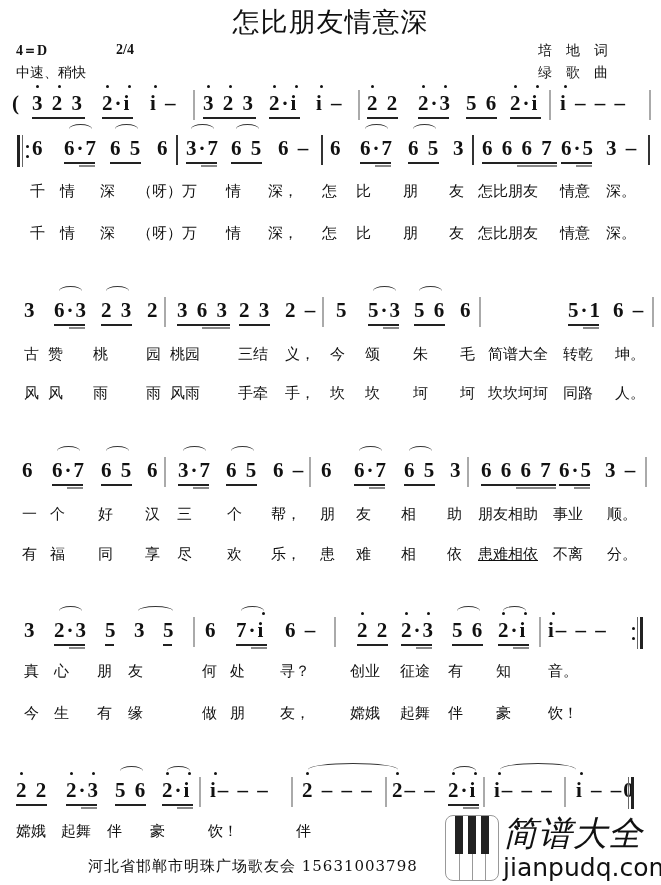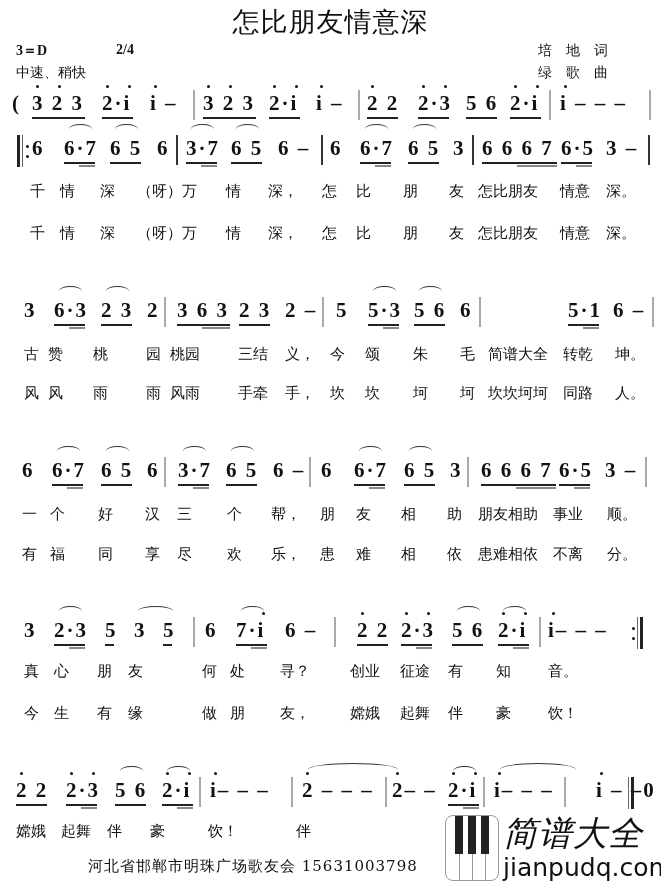--- a/index.html
+++ b/index.html
@@ -30,21 +30,21 @@
   .repeat .thick { position:absolute; left:0; top:0; width:3px; height:32px; background:#222; }
   .repeat .thin { position:absolute; left:5px; top:0; width:1px; height:32px; background:#666; }
   .repeat .d1, .repeat .d2 { position:absolute; left:9px; width:3px; height:3px; background:#111; border-radius:50%; }
   .repeat .d1 { top:10px; } .repeat .d2 { top:20px; }
 </style>
 </head>
 <body>
 
 <div class="abs title">怎比朋友情意深</div>
 
-<div class="abs meta" style="left:16px;top:42px;">3＝D</div>
+<div class="abs meta" style="left:16px;top:42px;">4＝D</div>
 <div class="abs meta" style="left:116px;top:42px;">2/4</div>
 <div class="abs meta" style="left:16px;top:64px;font-family:'DejaVu Sans','Liberation Sans',sans-serif;font-weight:normal;">中速、稍快</div>
 <div class="abs meta-r" style="left:538px;top:42px;">培地词</div>
 <div class="abs meta-r" style="left:538px;top:64px;">绿歌曲</div>
 
 <div id="score">
     <div class="line" style="top: 88px;">
       <div class="grp" style="left: 12px;"><span class="notes">(</span></div>
       <div class="grp" style="left: 32px;"><span class="notes">3 2 3</span><div class="dot-hi" style="left: 3.5px;"></div><div class="dot-hi" style="left: 25.5px;"></div><div class="ul1" style="width: 53px;"></div></div>
       <div class="grp" style="left: 102px;"><span class="notes">2·i</span><div class="dot-hi" style="left: 3.5px;"></div><div class="dot-hi" style="left: 25.5px;"></div><div class="ul1" style="width: 31px;"></div></div>
@@ -161,21 +161,21 @@
       <div class="grp" style="left: 210px;"><span class="notes">i– – –</span><div class="dot-hi" style="left: 3.5px;"></div></div>
       <div class="bar light" style="left: 291px;"></div>
       <div class="grp" style="left: 302px;"><span class="notes">2 – – –</span><div class="dot-hi" style="left: 3.5px;"></div></div>
       <div class="bar light" style="left: 385px;"></div>
       <div class="grp" style="left: 392px;"><span class="notes">2– – </span><div class="dot-hi" style="left: 3.5px;"></div></div>
       <div class="slur" style="left: 308px; width: 90px; top: -12px; height: 12px;"></div>
       <div class="grp" style="left: 448px;"><span class="notes">2·i</span><div class="dot-hi" style="left: 3.5px;"></div><div class="dot-hi" style="left: 25.5px;"></div><div class="ul1" style="width: 31px;"></div><div class="ul2" style="left: 14.85px; width: 16.15px;"></div><div class="slur" style="left: 4.95px; width: 23.1px;"></div></div>
       <div class="bar light" style="left: 483px;"></div>
       <div class="grp" style="left: 494px;"><span class="notes">i– – –</span><div class="dot-hi" style="left: 3.5px;"></div></div>
       <div class="bar light" style="left: 564px;"></div>
-      <div class="grp" style="left: 596px;"><span class="notes">i – –0</span><div class="dot-hi" style="left: 3.5px;"></div></div>
+      <div class="grp" style="left: 576px;"><span class="notes">i – –0</span><div class="dot-hi" style="left: 3.5px;"></div></div>
       <div class="slur" style="left: 500px; width: 76px; top: -12px; height: 12px;"></div>
       <div class="repeat" style="left: 628px;">
         <div style="position:absolute;left:0;top:0;width:1px;height:32px;background:#666"></div>
         <div style="position:absolute;left:3px;top:0;width:3px;height:32px;background:#222"></div>
       </div>
     </div>
   </div>
 <div id="lyrics">
     <div class="lyr" style="top: 182px;">
       <span style="left: 30px;">千</span>
@@ -260,21 +260,21 @@
       <span style="left: 50px;">福</span>
       <span style="left: 98px;">同</span>
       <span style="left: 145px;">享</span>
       <span style="left: 177px;">尽</span>
       <span style="left: 227px;">欢</span>
       <span style="left: 271px;">乐，</span>
       <span style="left: 320px;">患</span>
       <span style="left: 356px;">难</span>
       <span style="left: 401px;">相</span>
       <span style="left: 447px;">依</span>
-      <span style="left: 478px;">患难相依</span>
+      <span style="left: 478px; text-decoration: underline;">患难相依</span>
       <span style="left: 553px;">不离</span>
       <span style="left: 607px;">分。</span>
     </div>
     <div class="lyr" style="top: 662px;">
       <span style="left: 24px;">真</span>
       <span style="left: 54px;">心</span>
       <span style="left: 97px;">朋</span>
       <span style="left: 128px;">友</span>
       <span style="left: 202px;">何</span>
       <span style="left: 230px;">处</span>

